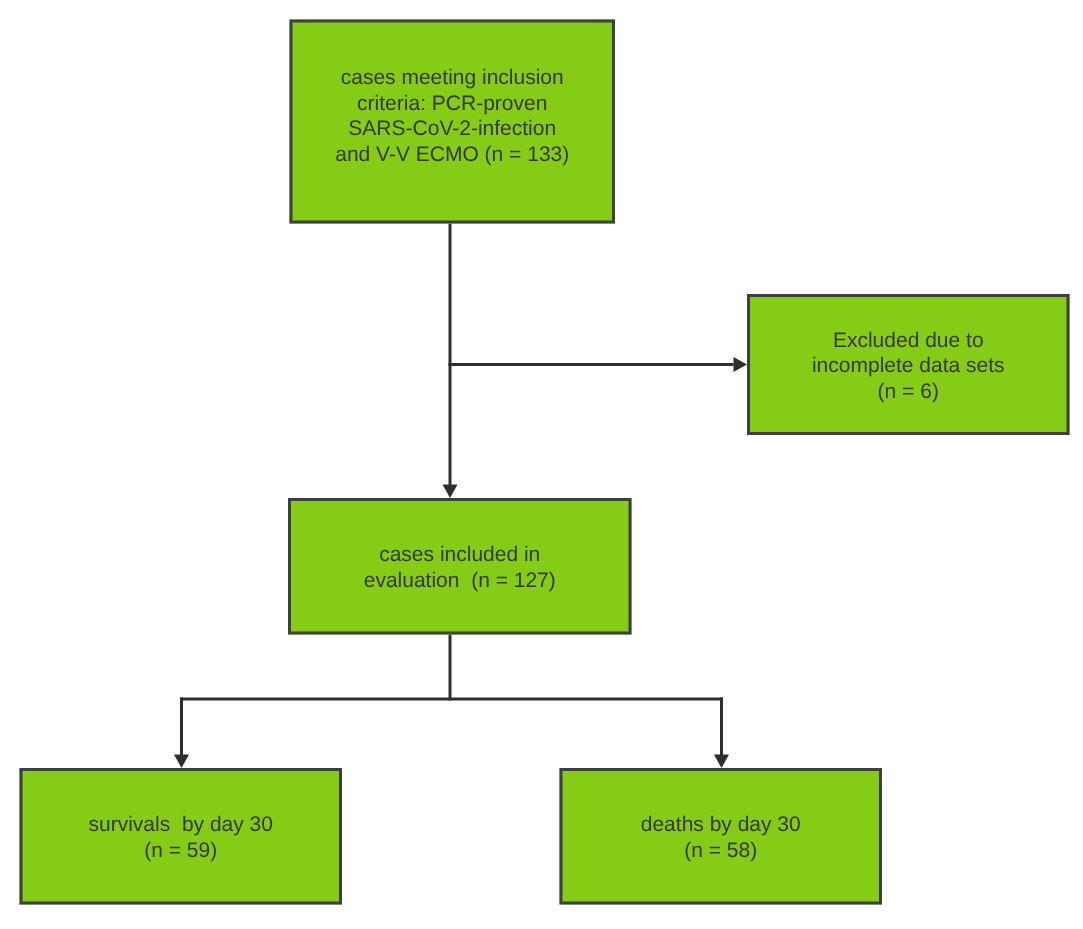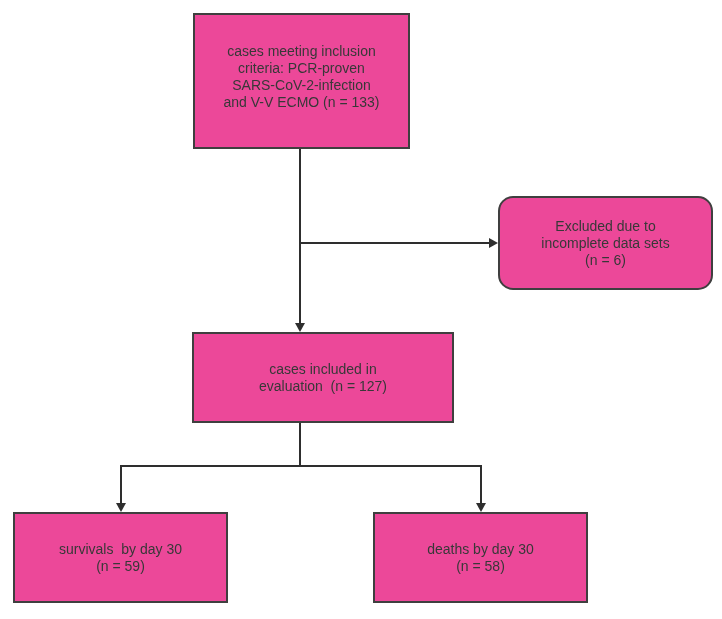--- a/index.html
+++ b/index.html
@@ -7,37 +7,37 @@
     position: relative;
     width: 722px;
     height: 619px;
     background: #ffffff;
     font-family: "Liberation Sans", sans-serif;
     overflow: hidden;
   }
   .node {
     position: absolute;
     box-sizing: border-box;
-    background: #ec4899;
+    background: #84cc16;
     border: 2px solid #3f3f3f;
     display: flex;
     align-items: center;
     justify-content: center;
   }
   .node-text {
     white-space: pre-wrap;
     text-align: center;
     font-size: 14px;
     line-height: 17px;
     color: #383838;
   }
   #node-inclusion { left: 193px; top: 13px;  width: 217px; height: 136px; }
   #node-inclusion .node-text { padding-bottom: 8px; }
-  #node-excluded  { left: 498px; top: 196px; width: 215px; height: 94px; border-radius: 15px; }
-  #node-included  { left: 192px; top: 332px; width: 262px; height: 91px; }
+  #node-excluded  { left: 498px; top: 196px; width: 215px; height: 94px; }
+  #node-included  { left: 192px; top: 332px; width: 229px; height: 91px; }
   #node-survivals { left: 13px;  top: 512px; width: 215px; height: 91px; }
   #node-deaths    { left: 373px; top: 512px; width: 215px; height: 91px; }
 
   .line { position: absolute; background: #2e2e2e; }
   #line-top-to-included   { left: 299px; top: 149px; width: 2px;   height: 175px; }
   #line-branch-excluded   { left: 299px; top: 242px; width: 190px; height: 2px; }
   #line-included-down     { left: 299px; top: 423px; width: 2px;   height: 44px; }
   #line-split-horizontal  { left: 120px; top: 465px; width: 362px; height: 2px; }
   #line-split-left        { left: 120px; top: 465px; width: 2px;   height: 39px; }
   #line-split-right       { left: 480px; top: 465px; width: 2px;   height: 39px; }

